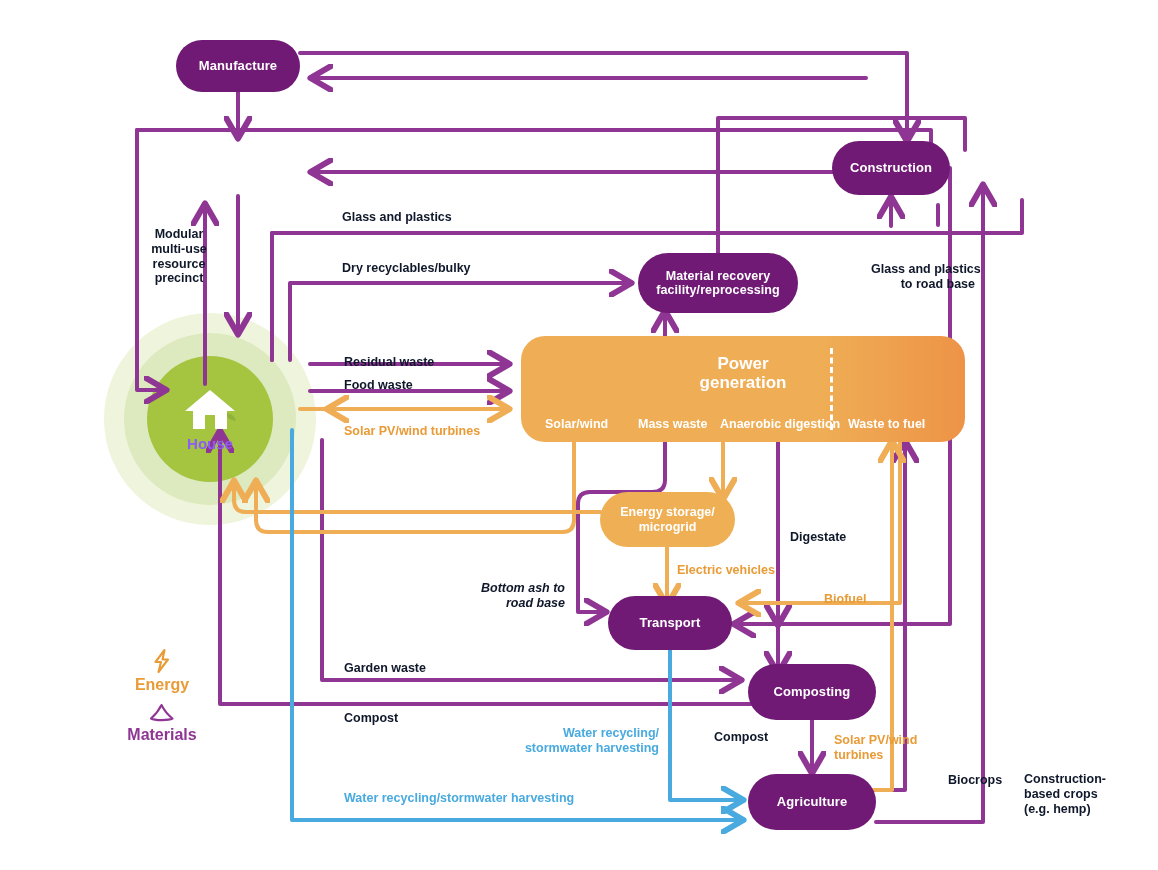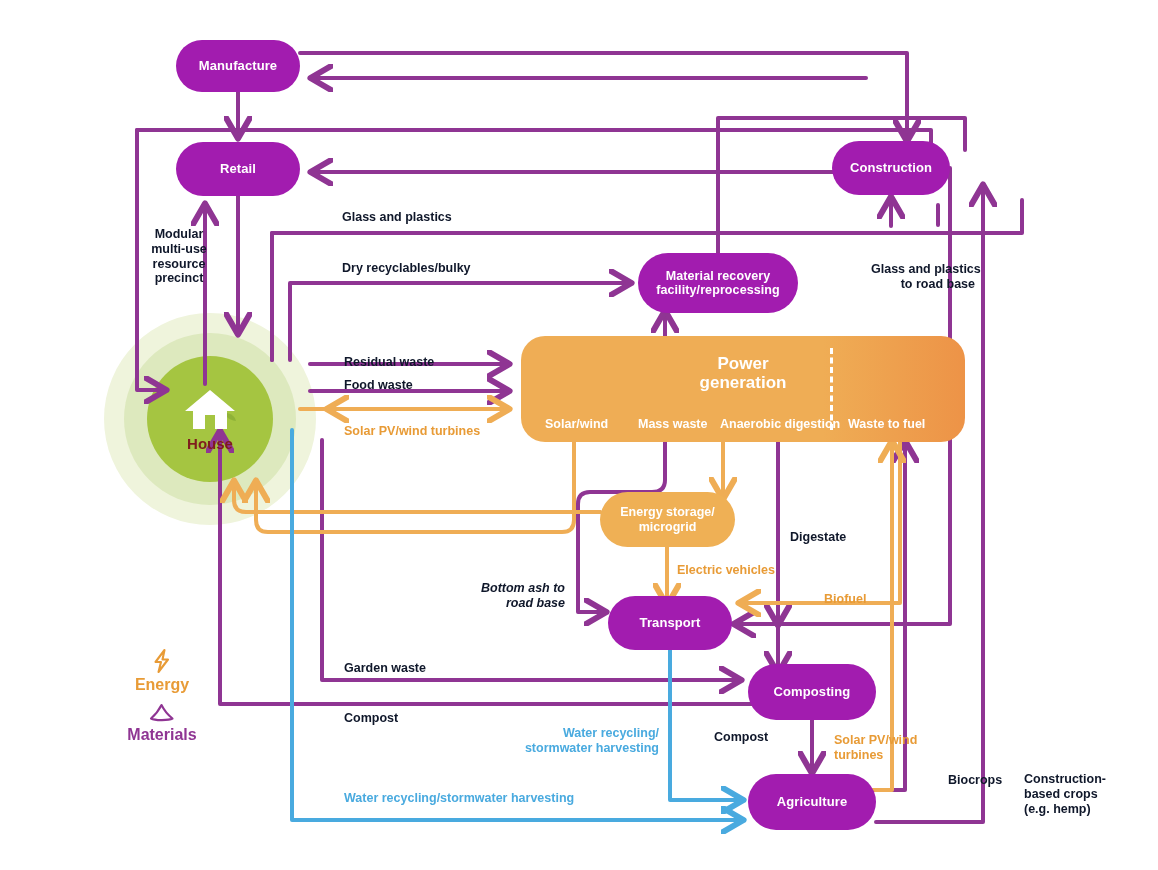--- a/index.html
+++ b/index.html
@@ -1,19 +1,19 @@
 <!DOCTYPE html>
 <html><head>
 <meta charset="utf-8">
 <style>
   html,body{margin:0;padding:0;background:#ffffff;}
   body{font-family:"Liberation Sans",sans-serif;}
   #stage{position:relative;width:1158px;height:870px;background:#fff;overflow:hidden;}
   #wires{position:absolute;left:0;top:0;width:1158px;height:870px;}
-  .node{position:absolute;background:#a21caf;border-radius:999px;color:#fff;
+  .node{position:absolute;background:#701a75;border-radius:999px;color:#fff;
         display:flex;align-items:center;justify-content:center;text-align:center;
         font-weight:700;letter-spacing:.1px;line-height:1.12;}
   .lbl{position:absolute;white-space:pre;line-height:1.18;font-weight:600;}
   .lbl.mat{color:#0f172a;}
   .lbl.eng{color:#E89B36;}
   .lbl.wat{color:#49AADF;}
   .pg-wrap{position:absolute;left:521px;top:336px;width:444px;height:106px;border-radius:24px;
            background:linear-gradient(90deg,#EFAD55 0%,#EFAD55 68%,#ED9347 100%);overflow:hidden;}
   .pg-title{position:absolute;left:0;right:0;top:18px;text-align:center;color:#fff;
             font-weight:700;font-size:17px;line-height:1.12;}
@@ -119,40 +119,39 @@
       <path d="M862,790 H892 V442" stroke="#EFAD55" marker-end="url(#oA)"></path>
 
       <path d="M292,430 V820 H742" stroke="#49AADF" marker-end="url(#wA)"></path>
 
       <path d="M670,640 V800 H742" stroke="#49AADF" marker-end="url(#wA)"></path>
     </g>
   </svg>
 
   <div class="node" style="left:176px;top:40px;width:124px;height:52px;font-size:13px;">Manufacture</div>
 
-  <div class="node" style="left:176px;top:142px;width:124px;height:54px;font-size:13px;">Retail</div>
 
   <div class="node" style="left:832px;top:141px;width:118px;height:54px;font-size:13px;">Construction</div>
 
   <div class="node" style="left:638px;top:253px;width:160px;height:60px;font-size:12.5px;white-space:pre-line;">Material  recovery
 facility/reprocessing</div>
 
   <div class="node" style="left:608px;top:596px;width:124px;height:54px;font-size:13px;">Transport</div>
 
   <div class="node" style="left:748px;top:664px;width:128px;height:56px;font-size:13px;">Composting</div>
 
   <div class="node" style="left:748px;top:774px;width:128px;height:56px;font-size:13px;">Agriculture</div>
 
   <div style="position:absolute;left:147px;top:356px;width:126px;height:126px;border-radius:50%;
               display:flex;flex-direction:column;align-items:center;justify-content:center;">
     <svg width="56" height="46" viewBox="0 0 56 46" style="margin-bottom:2px;">
       <path d="M28 3 L53 24 L45 24 L45 42 L33 42 L33 28 L23 28 L23 42 L11 42 L11 24 L3 24 Z" fill="#ffffff"></path>
       <path d="M45 26 q8 2 9 8 q-6 -1 -9 -4 z" fill="#8FB238"></path>
     </svg>
-    <div style="color:#7f1d1d;font-weight:700;font-size:15px;">House</div>
+    <div style="color:#8b5cf6;font-weight:700;font-size:15px;">House</div>
   </div>
 
   <div class="pg-wrap">
     <div class="pg-title" style="white-space:pre-line;">Power
 generation</div>
     <div class="pg-div" style="left:309px;"></div>
     <div class="pg-sub" style="left:24px;">Solar/wind</div>
     <div class="pg-sub" style="left:117px;">Mass waste</div>
     <div class="pg-sub" style="left:199px;">Anaerobic digestion</div>
     <div class="pg-sub" style="left:327px;">Waste to fuel</div>

